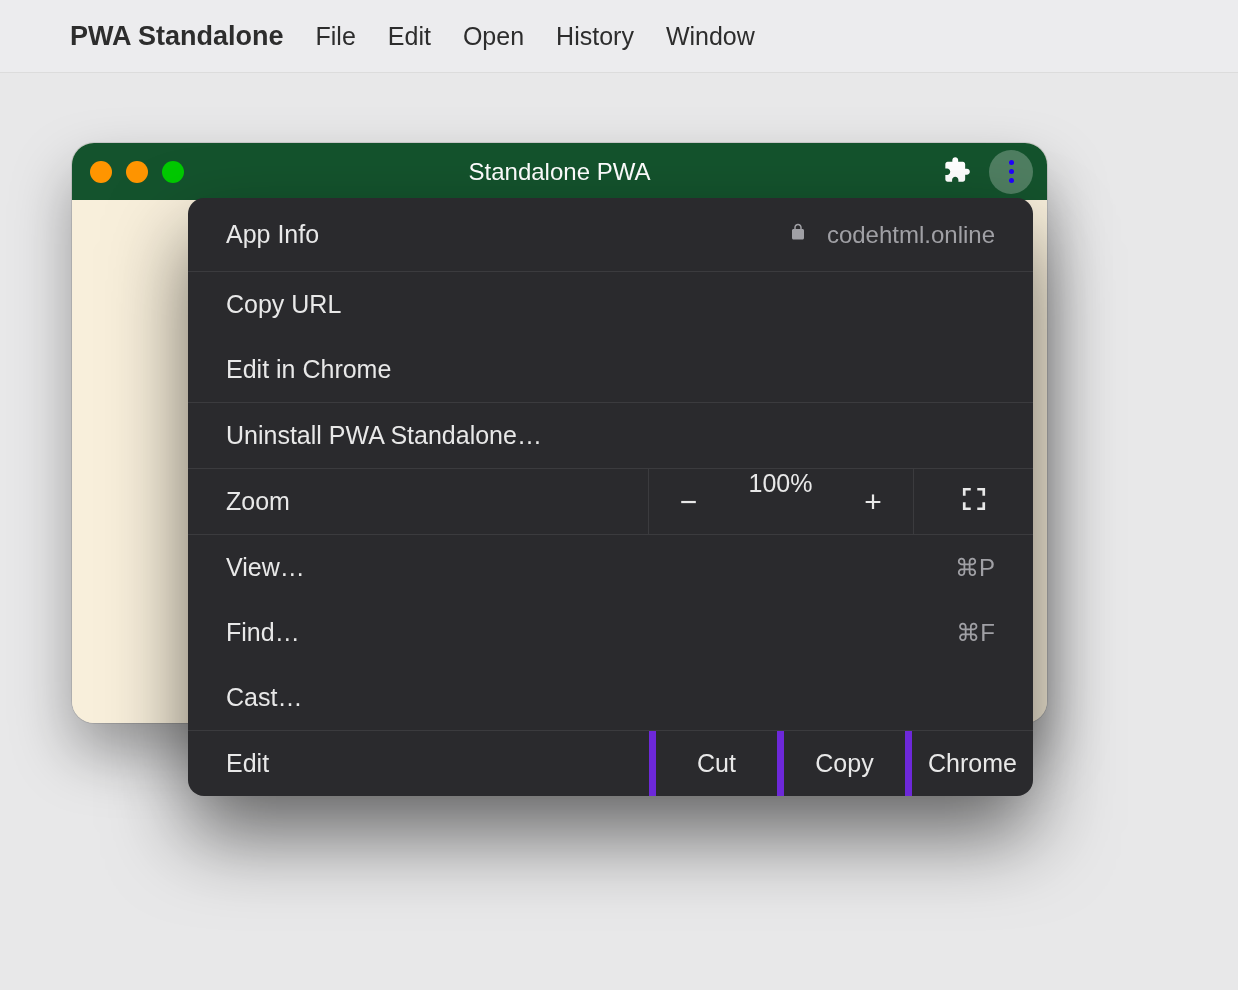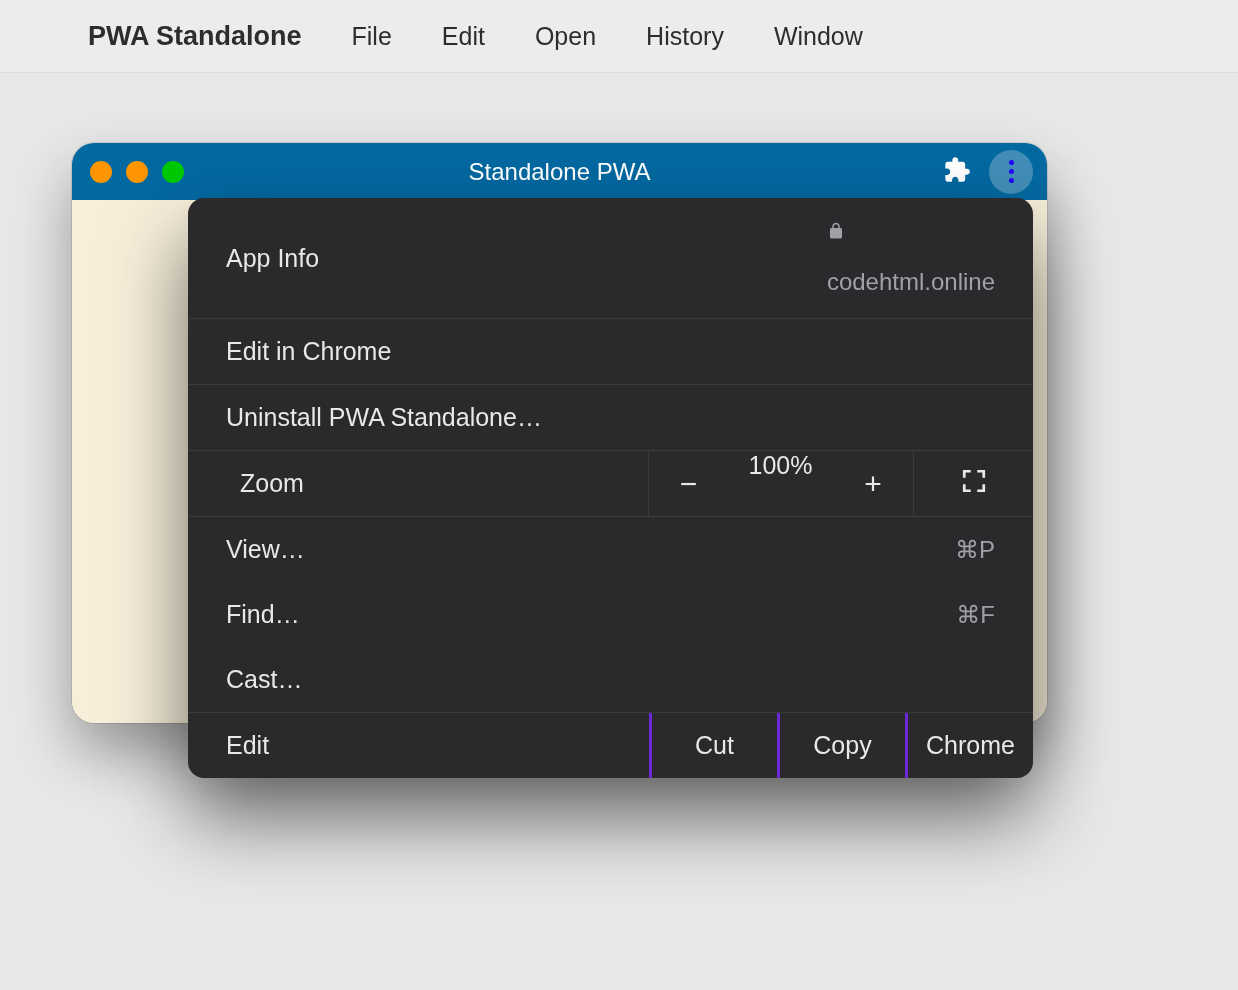--- a/index.html
+++ b/index.html
@@ -12,21 +12,21 @@
       position: relative;
     }
 
     
     .menubar {
       height: 73px;
       background: #ececee;
       display: flex;
       align-items: center;
       padding: 0 38px;
-      gap: 50px;
+      gap: 32px;
       font-size: 25px;
       color: #2d2d2d;
       border-bottom: 1px solid #dcdcdc;
     }
     .apple-logo { font-size: 32px; color: #1a1a1a; }
     .app-name { font-weight: 700; font-size: 27px; }
     .menubar-item { cursor: default; }
 
     
     .pwa-window {
@@ -35,21 +35,21 @@
       top: 143px;
       width: 975px;
       height: 580px;
       border-radius: 22px;
       overflow: hidden;
       box-shadow: 0 30px 60px rgba(0,0,0,0.35), 0 0 0 1px rgba(0,0,0,0.1);
       background: #f8efdb;
     }
     .titlebar {
       height: 57px;
-      background: #0369a1;
+      background: #14532d;
       display: flex;
       align-items: center;
       padding: 16px 14px;
       position: relative;
     }
     .traffic-lights { display: flex; gap: 14px; margin-left: 4px;}
     .tl { width: 22px; height: 22px; border-radius: 50%; }
     .tl-close { background: #ff9500; }
     .tl-min { background: #ff9500; }
     .tl-max { background: #00c900; }
@@ -87,31 +87,31 @@
     }
     .dd-section { border-bottom: 1px solid #3b3b3e; }
     .dd-row {
       display: flex;
       align-items: center;
       padding: 18px 38px;
       min-height: 60px;
     }
     .dd-row-tall { padding-top: 22px; padding-bottom: 22px; gap: 12px; }
     .dd-label { flex: 0 0 auto; }
-    .dd-right { margin-left: auto; display: flex; color: #a0a0a5; gap: 20px; font-size: 24px; flex-direction: column; }
+    .dd-right { margin-left: auto; display: flex; align-items: center; color: #a0a0a5; gap: 20px; font-size: 24px; }
     .lock-icon { color: #a0a0a5; }
     .dd-shortcut { color: #a0a0a5; font-size: 24px; }
 
     
     .zoom-row {
       display: flex;
       align-items: stretch;
       border-bottom: 1px solid #3b3b3e;
     }
-    .zoom-label { flex: 1; display: flex; align-items: center; padding: 18px 52px; text-align: center; }
+    .zoom-label { flex: 1; display: flex; align-items: center; padding: 18px 38px; text-align: center; }
     .zoom-ctrl {
       width: 80px;
       border-left: 1px solid #3b3b3e;
       display: flex;
       align-items: center;
       justify-content: center;
       font-size: 30px;
       color: #e8e8e8;
     }
     .zoom-pct {
@@ -127,21 +127,21 @@
     }
 
     
     .edit-row {
       display: flex;
       align-items: stretch;
     }
     .edit-label { flex: 1; display: flex; align-items: center; padding: 18px 38px; }
     .edit-btn {
       width: 128px;
-      border-left: 3px solid #6d28d9;
+      border-left: 7px solid #6d28d9;
       display: flex;
       align-items: center;
       justify-content: center;
       font-size: 25px;
     }
   </style>
 </head>
 <body>
 
 <div class="menubar">
@@ -191,20 +191,23 @@
               <path d="M18 8h-1V6c0-2.76-2.24-5-5-5S7 3.24 7 6v2H6c-1.1 0-2 .9-2 2v10c0 1.1.9 2 2 2h12c1.1 0 2-.9 2-2V10c0-1.1-.9-2-2-2zM9 6c0-1.66 1.34-3 3-3s3 1.34 3 3v2H9V6z"></path>
             </svg>
         </span>
         <span>codehtml.online</span>
       </span>
     </div>
   </div>
 
   <div class="dd-section">
     <div class="dd-row">
+      <span class="dd-label">Copy URL</span>
+    </div>
+    <div class="dd-row">
       <span class="dd-label">Edit in Chrome</span>
     </div>
   </div>
 
   <div class="dd-section">
     <div class="dd-row">
       <span class="dd-label">Uninstall PWA Standalone…</span>
     </div>
   </div>
 

